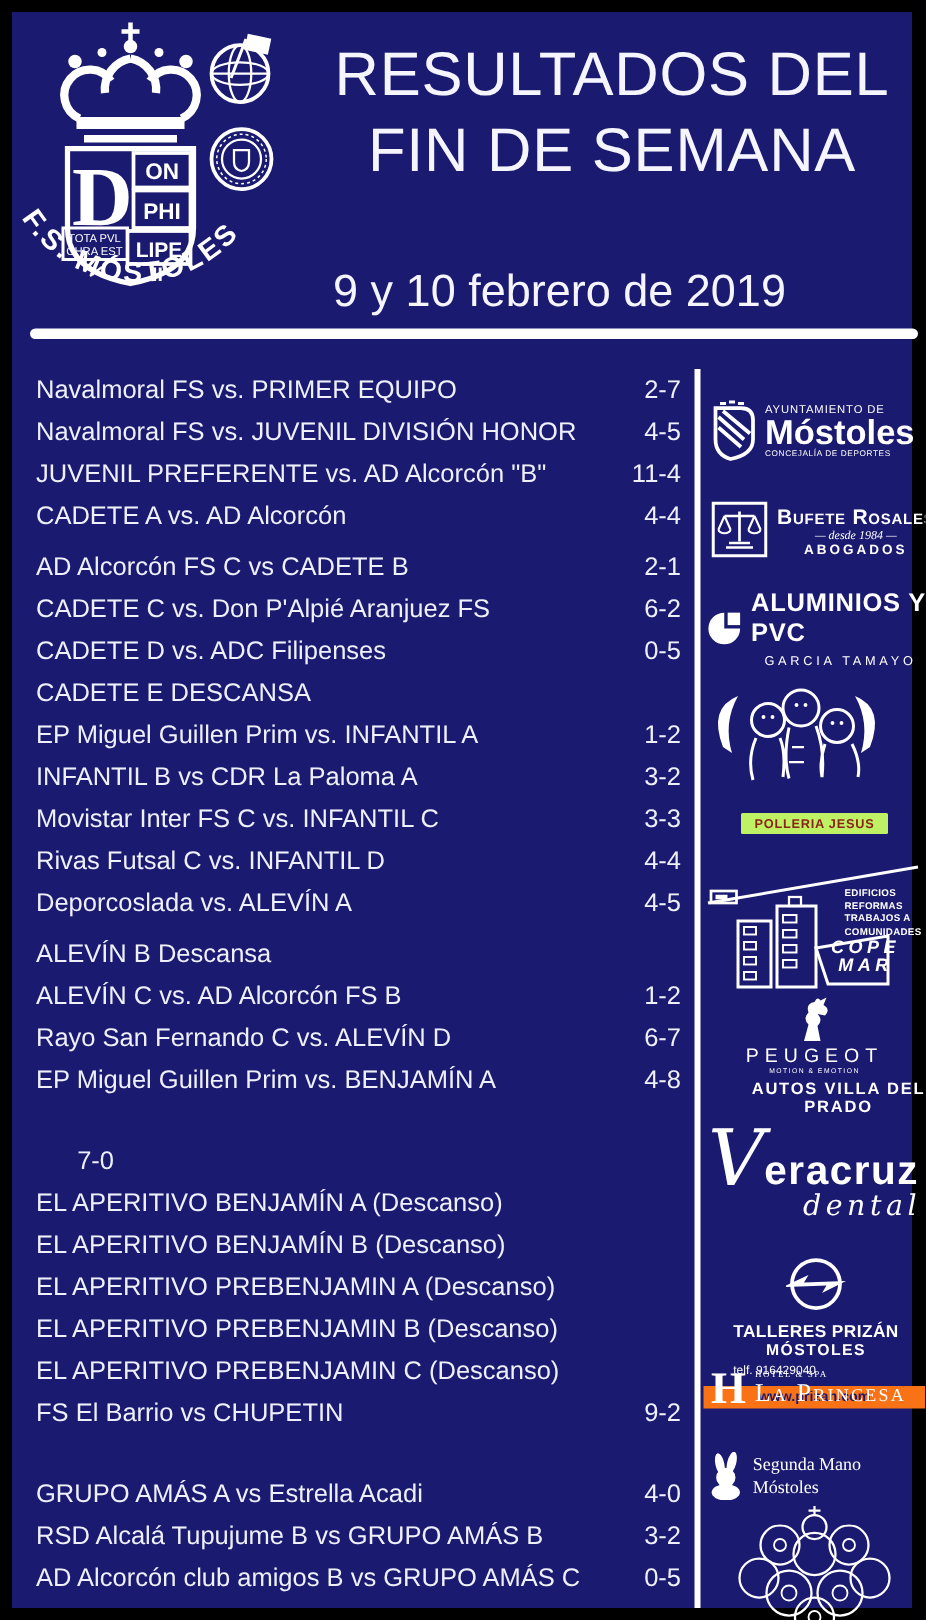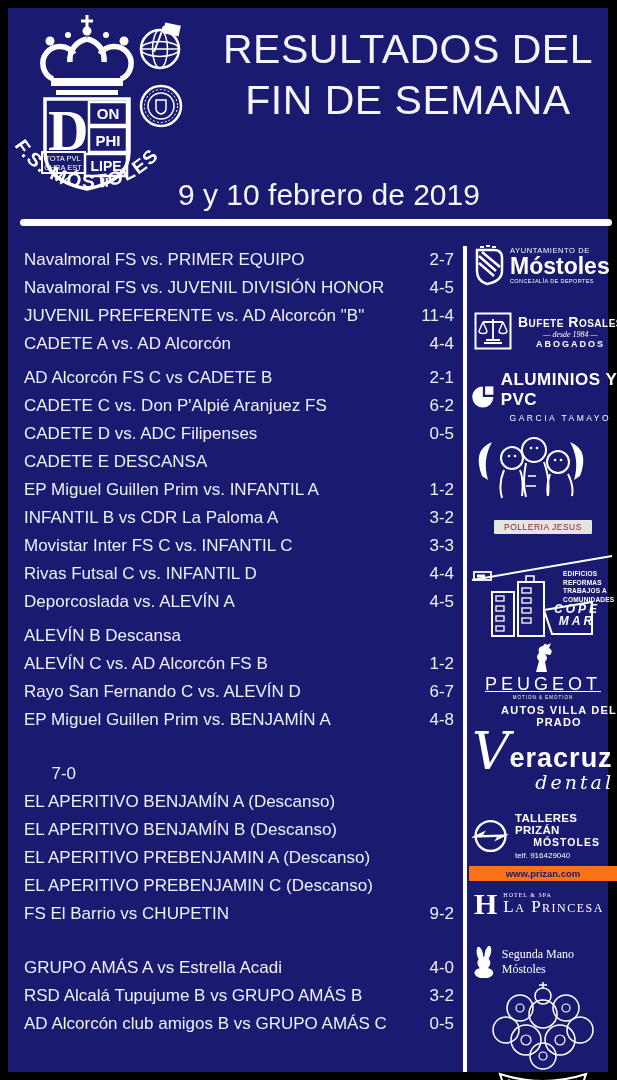--- a/index.html
+++ b/index.html
@@ -7,70 +7,70 @@
           font-family:"Liberation Sans",sans-serif;color:#fff;}
   .inner{position:absolute;left:8px;top:8px;right:9px;bottom:8px;background:#1a1a70;}
 
   
   .header{position:absolute;left:0;top:0;right:0;height:228px;}
   .crest-svg{position:absolute;left:4px;top:2px;}
   .fed1{position:absolute;left:126px;top:12px;}
   .fed2{position:absolute;left:129px;top:74px;}
   .title{position:absolute;left:195px;top:16px;width:410px;text-align:center;
          font-size:41px;line-height:51px;letter-spacing:.5px;color:#f5f5ff;}
-  .date{position:absolute;left:170px;top:170px;width:390px;
+  .date{position:absolute;left:170px;top:170px;width:390px;text-align:center;
         font-size:30px;color:#f5f5ff;}
   .rule{position:absolute;left:12px;top:211px;width:592px;height:7px;background:#fff;border-radius:4px;}
 
   
   .results{position:absolute;left:8px;top:238px;width:440px;}
   .row{display:flex;align-items:center;height:28px;font-size:17px;color:#eef0fb;}
   .row .match{flex:1;padding-left:8px;white-space:nowrap;}
   .row .score{width:60px;text-align:right;padding-right:2px;}
   .gap-sm{margin-top:6px;}
   .gap-lg{margin-top:26px;}
 
   .vsep{position:absolute;left:455px;top:238px;width:4px;height:826px;background:#fff;}
 
   
-  .sponsors{position:absolute;left:460px;top:224px;width:150px;bottom:8px;}
+  .sponsors{position:absolute;left:460px;top:246px;width:150px;bottom:8px;}
   .sp{position:absolute;left:0;width:150px;}
   .sp svg{display:block;}
   .sp-ayto{top:12px;display:flex;align-items:center;gap:4px;padding-left:4px;}
   .ayto-l1{font-size:7.5px;letter-spacing:.6px;}
   .ayto-l2{font-size:23px;font-weight:bold;line-height:23px;}
   .ayto-l3{font-size:5.5px;letter-spacing:.4px;}
   .sp-bufete{top:80px;display:flex;align-items:center;gap:6px;padding-left:6px;}
   .buf-name{font-size:14px;font-variant:small-caps;font-weight:bold;letter-spacing:.5px;}
   .buf-since{font-size:8px;font-style:italic;font-family:"Liberation Serif",serif;text-align:center;}
   .buf-sub{font-size:9px;font-weight:bold;letter-spacing:2px;text-align:center;}
   .sp-alu{top:138px;display:flex;align-items:center;gap:5px;padding-left:2px;}
   .alu-l1{font-size:17px;font-weight:bold;letter-spacing:.5px;}
   .alu-l2{font-size:8.5px;letter-spacing:2.5px;margin-top:3px;text-align:center;}
   .sp-poll{top:200px;text-align:center;}
-  .poll-label{margin:2px auto 0;width:98px;background:#e5e5e5;color:#8b2418;font-size:8.5px;
-              font-weight:normal;letter-spacing:.5px;padding:2px 0;border-radius:1px;}
+  .poll-label{margin:2px auto 0;width:98px;background:#bef264;color:#8b2418;font-size:8.5px;
+              font-weight:bold;letter-spacing:.5px;padding:2px 0;border-radius:1px;}
   .sp-cope{top:312px;height:95px;}
   .cope-art{position:absolute;left:2px;top:4px;}
   .cope-services{position:absolute;right:1px;top:26px;width:54px;font-size:6.5px;font-weight:bold;
                  line-height:8.5px;letter-spacing:.2px;}
   .cope-name{position:absolute;right:18px;bottom:12px;font-style:italic;font-weight:bold;
              font-size:12px;letter-spacing:3px;line-height:12px;text-align:center;}
   .sp-peu{top:410px;text-align:center;}
-  .peu-brand{font-size:18px;letter-spacing:4px;margin-top:2px;text-decoration:underline;}
+  .peu-brand{font-size:13px;letter-spacing:4px;margin-top:2px;}
   .peu-tag{font-size:4.5px;letter-spacing:1px;}
   .peu-dealer{font-size:11px;font-weight:bold;letter-spacing:1.2px;margin-top:4px;padding-left:32px;}
   .sp-vera{top:497px;padding-left:4px;}
   .vera-row{display:flex;align-items:flex-end;}
   .vera-v{font-family:"DejaVu Serif",serif;font-style:italic;font-size:52px;line-height:44px;}
   .vera-name{font-size:27px;font-weight:bold;letter-spacing:1px;line-height:30px;}
   .vera-sub{font-family:"DejaVu Serif",serif;font-style:italic;font-size:19px;letter-spacing:3px;
             text-align:right;padding-right:8px;margin-top:-2px;}
   .sp-priz{top:580px;}
-  .priz-row{display:flex;align-items:center;gap:4px;padding-left:2px;}
+  .priz-row{display:flex;align-items:center;gap:4px;padding-left:2px;flex-direction:column;}
   .priz-name1{font-size:11.5px;font-weight:bold;letter-spacing:.3px;}
   .priz-name2{font-size:10.5px;font-weight:bold;letter-spacing:1px;text-align:center;}
   .priz-phone{font-size:8px;margin-top:3px;}
   .priz-web{margin:6px auto 0;width:148px;background:#f97316;color:#1a1a70;font-size:9.5px;
             font-weight:bold;text-align:center;padding:2px 0;}
   .sp-prin{top:657px;display:flex;align-items:center;gap:6px;padding-left:6px;}
   .prin-h{font-family:"Liberation Serif",serif;font-weight:bold;font-size:30px;line-height:30px;}
   .prin-small{font-size:6px;letter-spacing:1px;font-family:"Liberation Serif",serif;}
   .prin-name{font-family:"Liberation Serif",serif;font-variant:small-caps;font-size:17px;
              letter-spacing:1.5px;line-height:18px;}
@@ -250,20 +250,24 @@
       <div class="row">
         <span class="match">EL APERITIVO BENJAMÍN B (Descanso)</span>
         <span class="score"></span>
       </div>
 
       <div class="row">
         <span class="match">EL APERITIVO PREBENJAMIN A (Descanso)</span>
         <span class="score"></span>
       </div>
 
+      <div class="row">
+        <span class="match">EL APERITIVO PREBENJAMIN B (Descanso)</span>
+        <span class="score"></span>
+      </div>
 
       <div class="row">
         <span class="match">EL APERITIVO PREBENJAMIN C (Descanso)</span>
         <span class="score"></span>
       </div>
 
       <div class="row">
         <span class="match">FS El Barrio vs CHUPETIN</span>
         <span class="score">9-2</span>
       </div>

